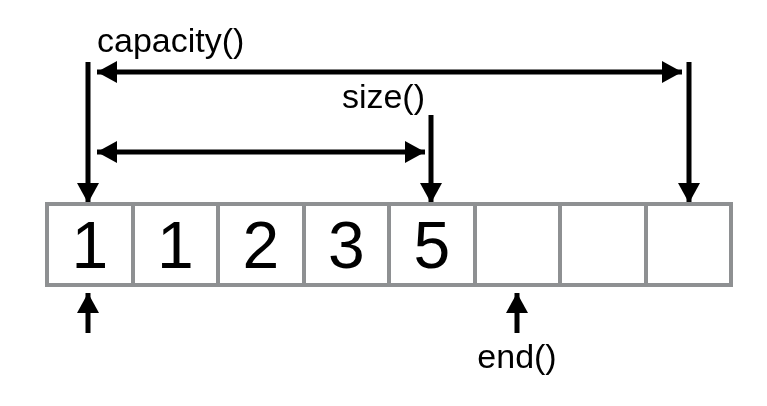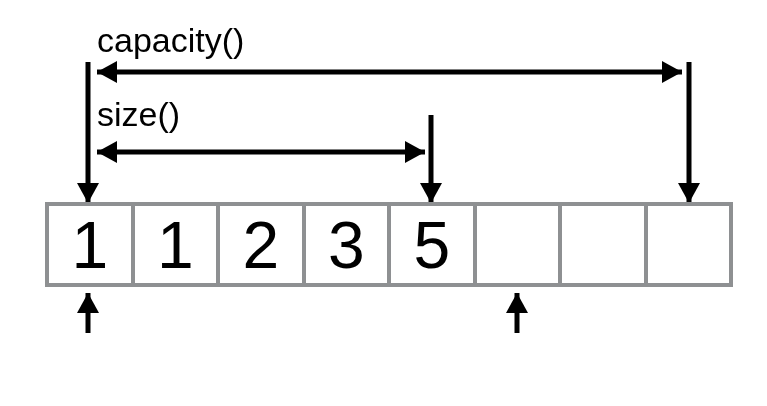--- a/index.html
+++ b/index.html
@@ -22,21 +22,21 @@
     overflow: hidden;
   }
   .label {
     position: absolute;
     font-size: 34px;
     line-height: 1.2;
     color: var(--text);
     white-space: nowrap;
   }
   .label-capacity { left: 97px; top: 0; width: 585px; text-align: left; margin-top: 20px; }
-  .label-size     { left: 97px; top: 94px; width: 328px; text-align: left; }
+  .label-size     { left: 97px; top: 76px; width: 328px; text-align: right; }
   .label-begin    { left: 31px; top: 336px; }
   .label-end      { left: 447px; top: 336px; width: 140px; text-align: center; }
   .arrows {
     position: absolute;
     left: 0; top: 0;
     width: 767px; height: 406px;
   }
   .arrow-line {
     stroke: var(--arrow);
     stroke-width: 5;
@@ -101,14 +101,15 @@
     <div class="cell">1</div>
     <div class="cell">2</div>
     <div class="cell">3</div>
     <div class="cell">5</div>
     <div class="cell"></div>
     <div class="cell"></div>
     <div class="cell"></div>
   </div>
 
 
+  <div class="label label-end">end()</div>
 
 </div>
 
 </body></html>

